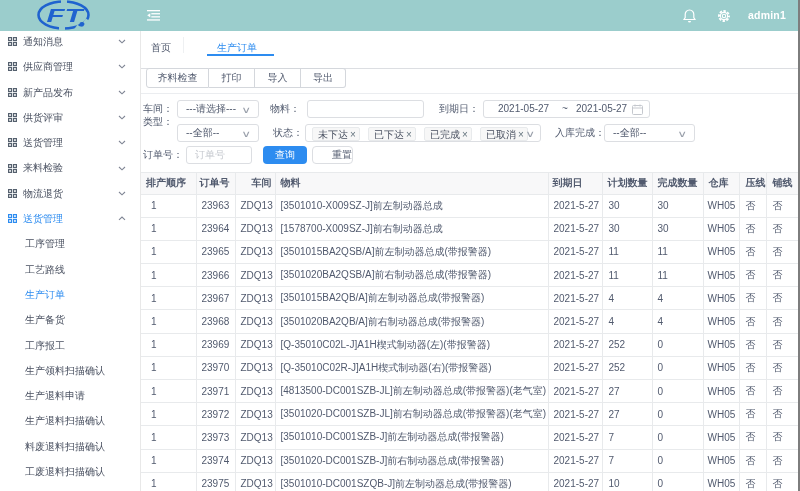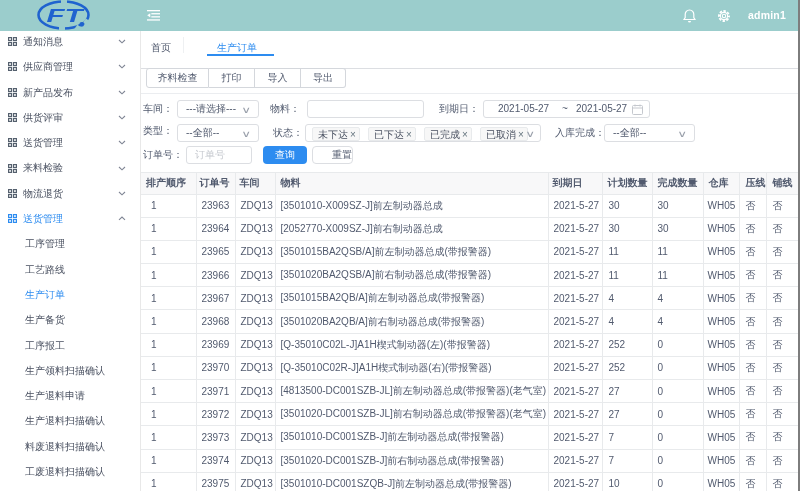--- a/index.html
+++ b/index.html
@@ -281,21 +281,21 @@
     <svg style="position:absolute;right:6px;top:3px" width="11" height="11" viewBox="0 0 11 11">
           <g fill="none" stroke="#c5c8ce" stroke-width="1">
             <rect x="0.5" y="1.5" width="10" height="9" rx="1"></rect>
             <line x1="0.5" y1="4" x2="10.5" y2="4"></line>
             <line x1="3" y1="0.5" x2="3" y2="2.5"></line>
             <line x1="8" y1="0.5" x2="8" y2="2.5"></line>
           </g>
         </svg>
   </span>
 
-  <span class="lbl" style="left:2px;top:91px">类型：</span>
+  <span class="lbl" style="left:2px;top:82px">类型：</span>
   <span class="box" style="left:36px;top:93px;width:82px;padding-left:8px">--全部--<span class="chv" style="right:8px">∨</span></span>
   <span class="lbl" style="left:132px;top:93px">状态：</span>
   <span class="box" style="left:164px;top:93px;width:236px;padding:1px 0 0 6px;white-space:nowrap;overflow:hidden">
     <span class="tag">未下达<span class="x">×</span></span><span class="tag">已下达<span class="x">×</span></span><span class="tag">已完成<span class="x">×</span></span><span class="tag">已取消<span class="x">×</span></span>
     <span class="chv" style="right:6px">∨</span>
   </span>
   <span class="lbl" style="left:414px;top:93px">入库完成：</span>
   <span class="box" style="left:463px;top:93px;width:91px;padding-left:8px">--全部--<span class="chv" style="right:8px">∨</span></span>
 
   <span class="lbl" style="left:2px;top:114.5px">订单号：</span>
@@ -314,21 +314,21 @@
             <col style="width:50px">
             <col style="width:51px">
             <col style="width:36px">
             <col style="width:27px">
             <col style="width:60px">
           </colgroup>
       <tbody>
             <tr>
               <th style="padding-left:5px">排产顺序</th>
               <th style="padding-left:3px">订单号</th>
-              <th style="padding-left:4px">车间</th>
+              <th style="padding-left:16px">车间</th>
               <th>物料</th>
               <th style="padding-left:4px">到期日</th>
               <th>计划数量</th>
               <th>完成数量</th>
               <th>仓库</th>
               <th style="padding-left:6px">压线</th>
               <th style="padding-left:6px">铺线</th>
             </tr>
       <tr>
               <td class="c1">1</td>
@@ -339,21 +339,21 @@
               <td style="padding-left:6px">30</td>
               <td>30</td>
               <td style="padding-left:4px">WH05</td>
               <td style="padding-left:6px">否</td>
               <td style="padding-left:6px">否</td>
             </tr>
       <tr>
               <td class="c1">1</td>
               <td>23964</td>
               <td>ZDQ13</td>
-              <td>[2052770-X009SZ-J]前右制动器总成</td>
+              <td>[1578700-X009SZ-J]前右制动器总成</td>
               <td>2021-5-27</td>
               <td style="padding-left:6px">30</td>
               <td>30</td>
               <td style="padding-left:4px">WH05</td>
               <td style="padding-left:6px">否</td>
               <td style="padding-left:6px">否</td>
             </tr>
       <tr>
               <td class="c1">1</td>
               <td>23965</td>

